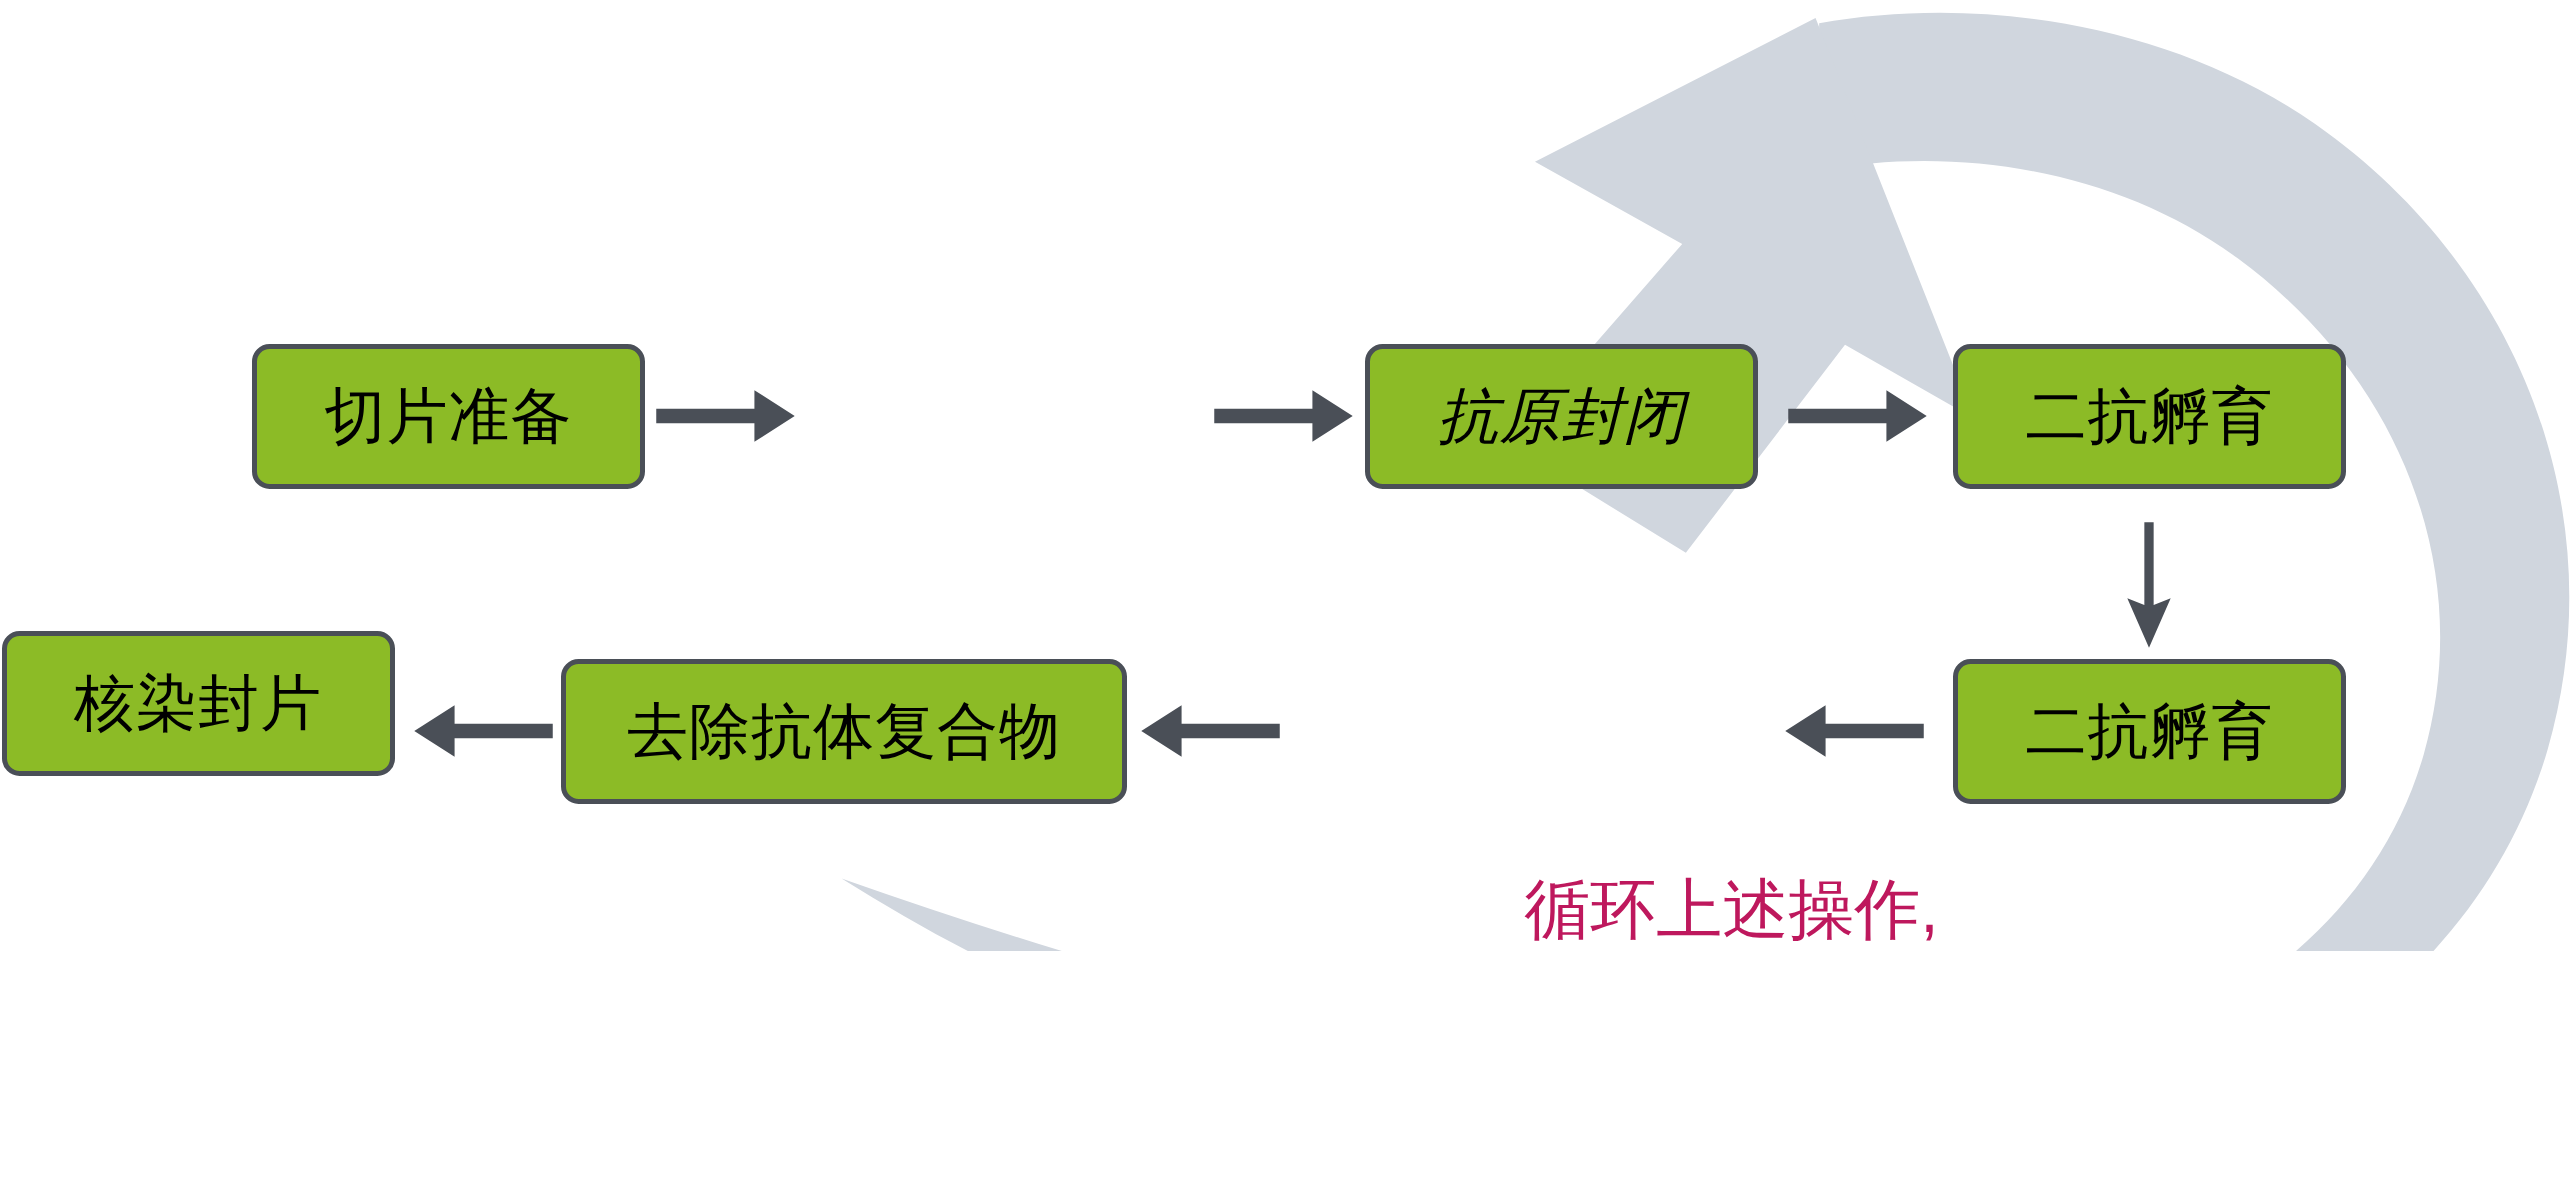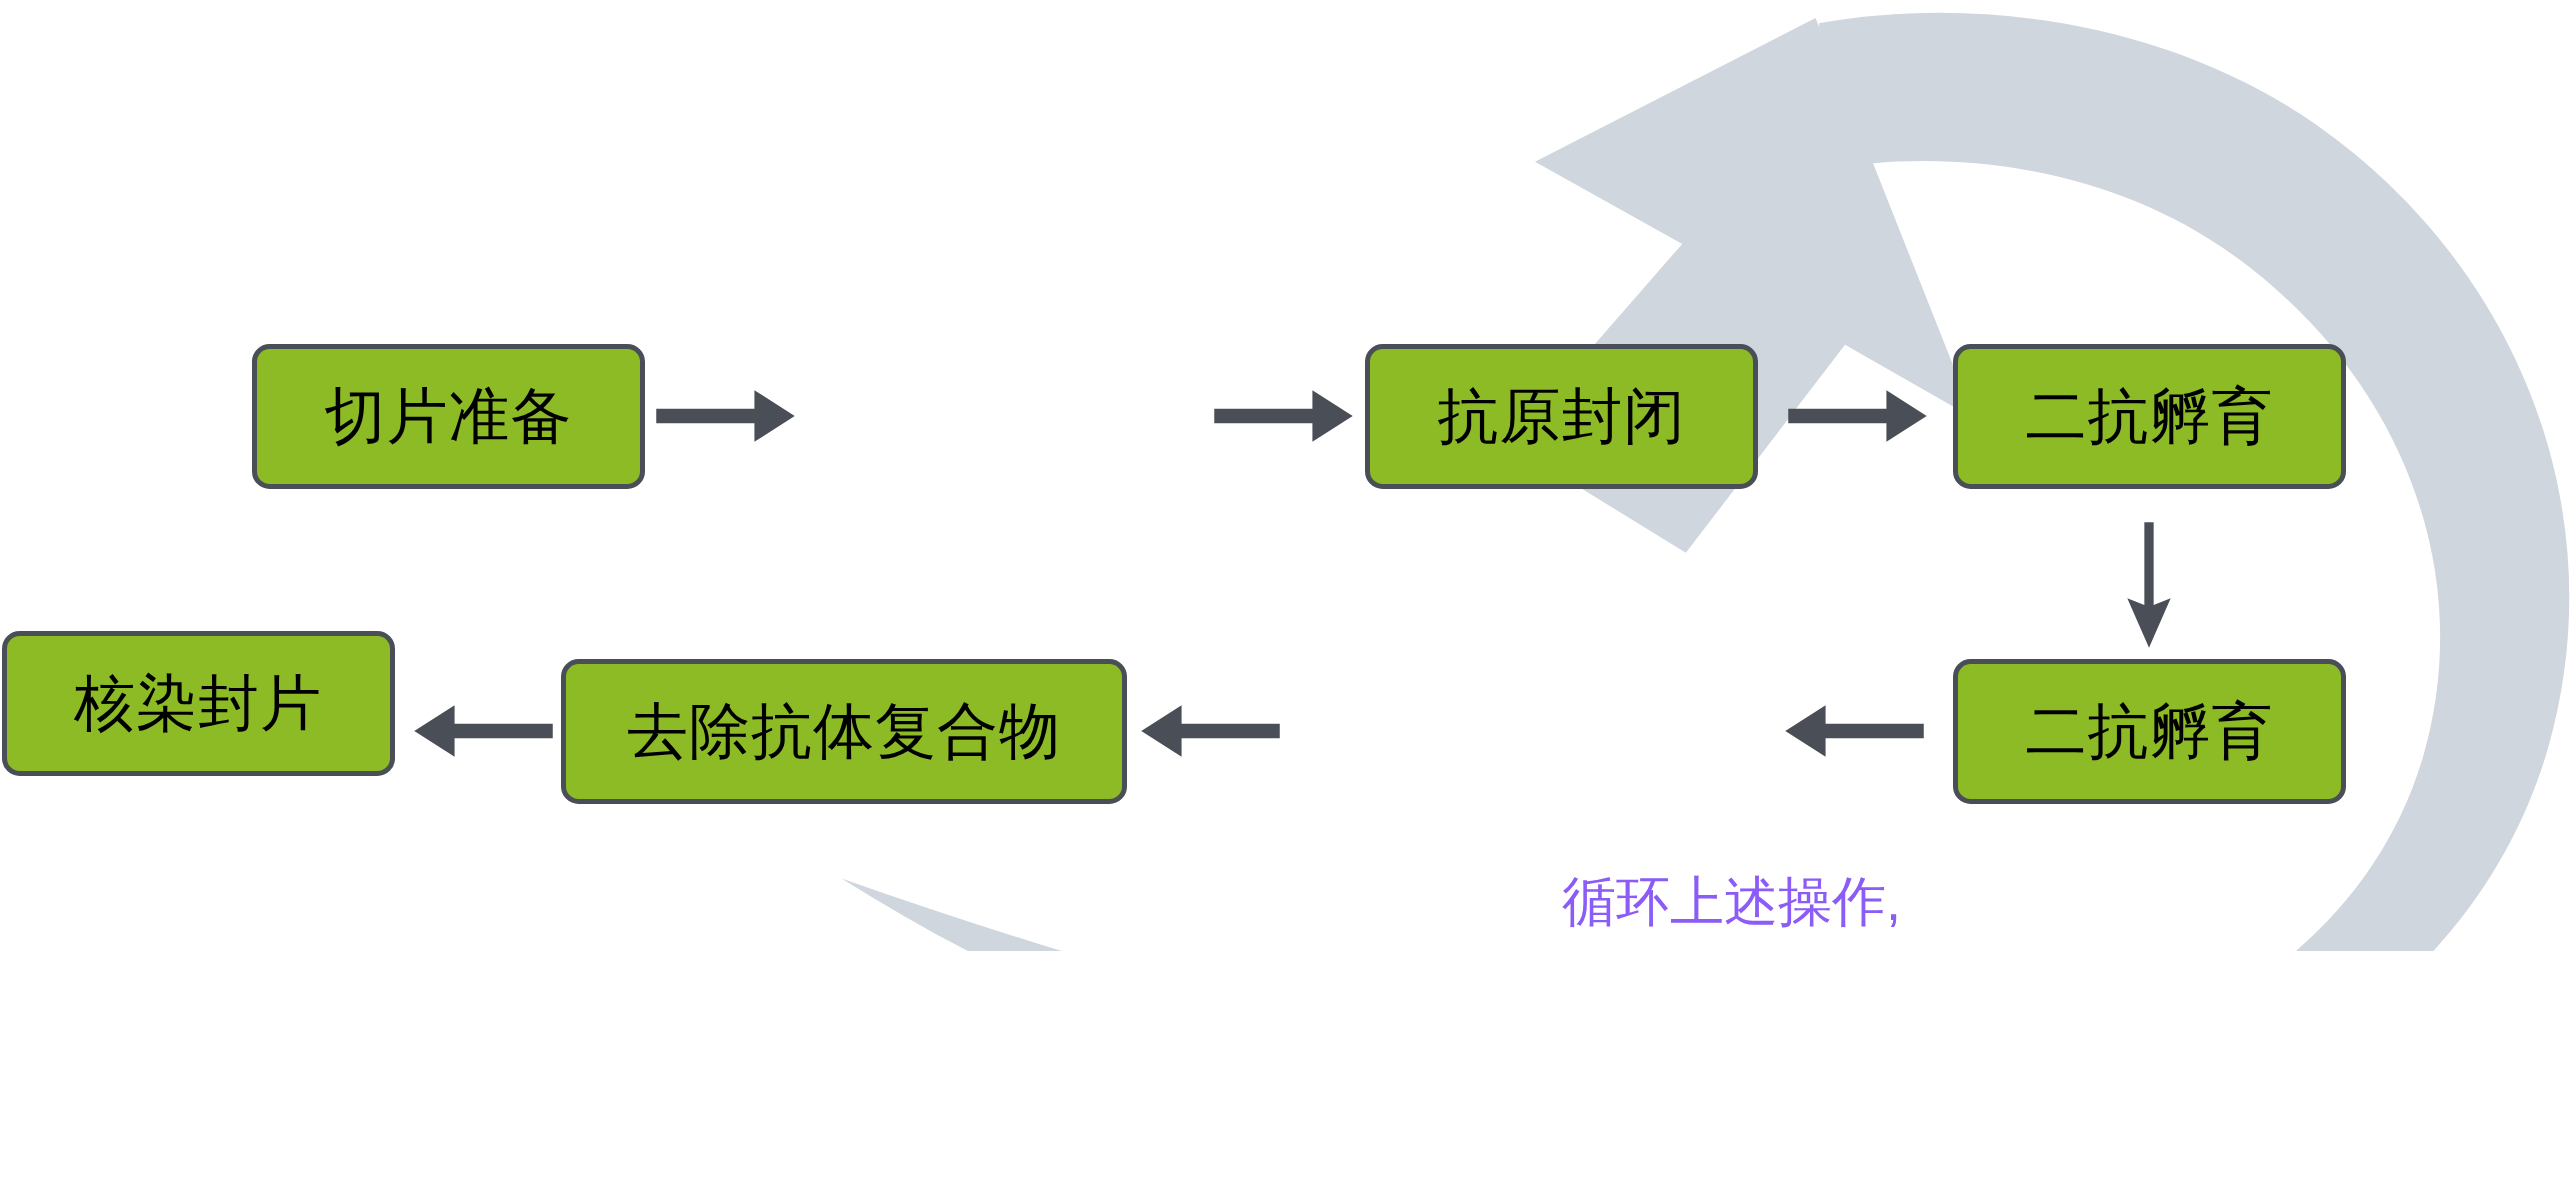--- a/index.html
+++ b/index.html
@@ -49,22 +49,22 @@
     letter-spacing: 1px;
     white-space: nowrap;
     font-weight: 400;
   }
   .arrow {
     position: absolute;
   }
   .caption {
     position: absolute;
     text-align: center;
-    color: #8b5cf6;
-    font-size: 54px;
+    color: #be185d;
+    font-size: 66px;
     line-height: 1.32;
     white-space: nowrap;
   }
   .caption-line {
     display: block;
   }
 </style>
 </head>
 <body>
 
@@ -92,21 +92,21 @@
              L3820,810 Z"></path>
   </svg>
 
   <div id="node-layer">
 
     <div class="node" style="left:252px; top:344px; width:393px; height:145px;">
       <span class="node-label">切片准备</span>
     </div>
 
 
-    <div class="node" style="left:1365px; top:344px; width:393px; height:145px;">
+    <div class="node" style="left:1365px; top:344px; width:393px; height:145px;font-style:italic;">
       <span class="node-label">抗原封闭</span>
     </div>
 
     <div class="node" style="left:1953px; top:344px; width:393px; height:145px;">
       <span class="node-label">二抗孵育</span>
     </div>
 
     <div class="node" style="left:1953px; top:659px; width:393px; height:145px;">
       <span class="node-label">二抗孵育</span>
     </div>

